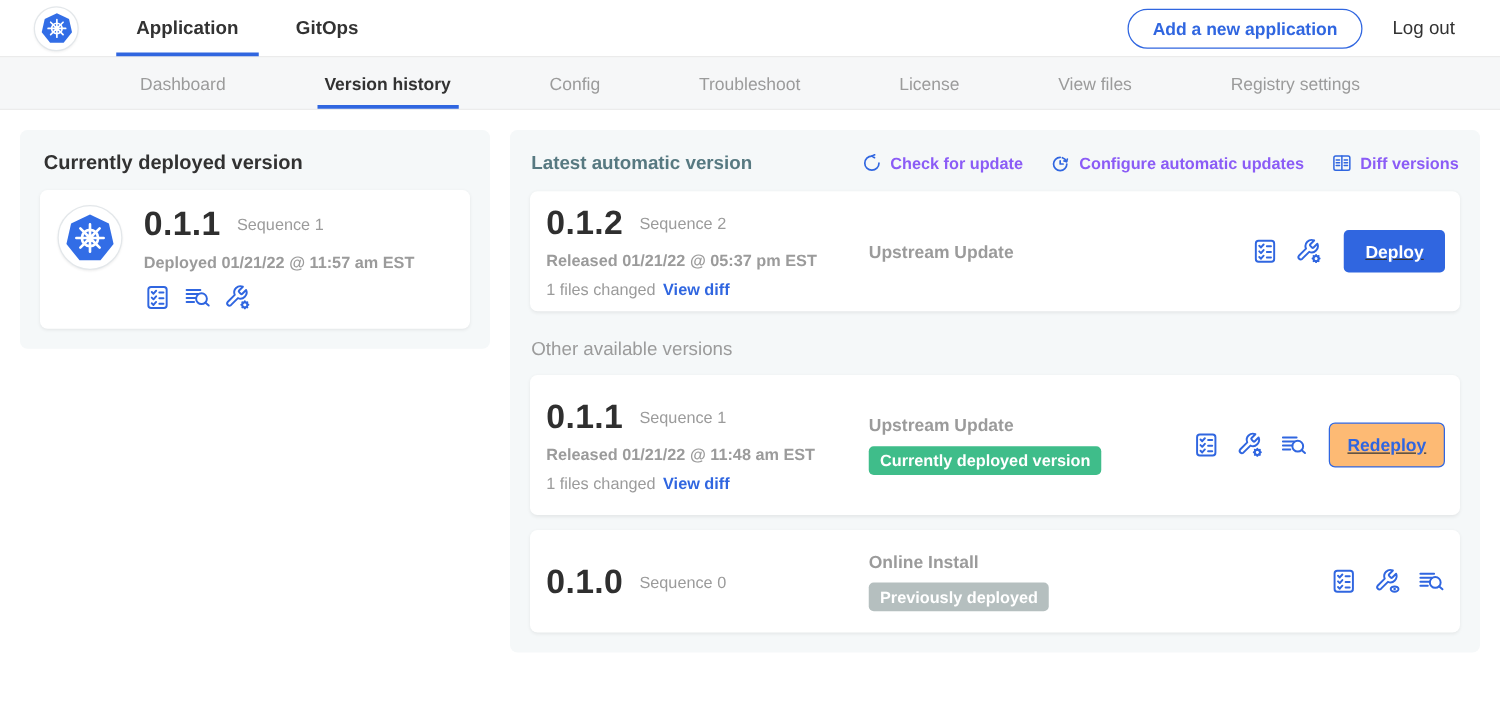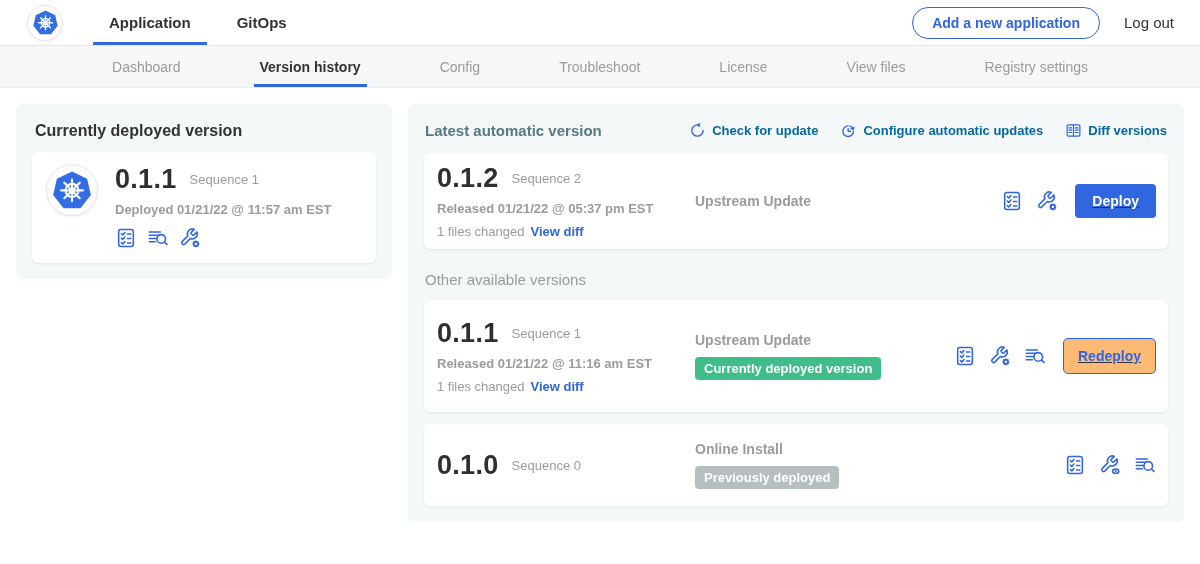--- a/index.html
+++ b/index.html
@@ -1,21 +1,21 @@
 <!DOCTYPE html>
 <html><head>
 <meta charset="utf-8">
 <style>
   * { margin:0; padding:0; box-sizing:border-box; }
   html,body { background:#fff; }
   body { font-family:"Liberation Sans","DejaVu Sans",sans-serif; color:#323232; }
   .page { position:relative; width:1200px; height:564px; background:#fff; overflow:hidden; }
 
   
-  .topbar { height:46px; border-bottom:1px solid #e5e5e5; display:flex; align-items:stretch; padding-left:27px; padding-right:26px; background:#fff; }
+  .topbar { height:46px; border-bottom:1px solid #e5e5e5; display:flex; align-items:stretch; padding-left:27px; padding-right:36px; background:#fff; }
   .brand { align-self:center; width:36px; height:36px; border-radius:50%; background:#fff; border:1px solid #e3e7ea; display:flex; align-items:center; justify-content:center; box-shadow:0 1px 2px rgba(0,0,0,.06); }
   .brand svg { width:27px; height:27px; }
   .top-tabs { display:flex; margin-left:30px; gap:14px; }
   .top-tab { display:flex; align-items:center; padding:3px 16px 0; font-size:15px; font-weight:600; color:#323232; border-bottom:3px solid transparent; cursor:pointer; }
   .top-tab.active { border-bottom-color:#3066e0; }
   .top-right { margin-left:auto; display:flex; align-items:center; gap:24px; }
   .pill-btn { background:#fff; border:1.5px solid #3066e0; color:#3066e0; font-family:inherit; font-size:14px; font-weight:700; padding:7px 19px; border-radius:18px; cursor:pointer; }
   .logout { font-size:15px; font-weight:500; color:#323232; cursor:pointer; }
 
   
@@ -37,21 +37,21 @@
   .vdate { font-size:13px; font-weight:600; color:#9b9b9b; margin-top:7px; }
   .icon-row { display:flex; align-items:center; gap:10px; margin-top:10px; }
   .icn { width:22px; height:22px; color:#3066e0; cursor:pointer; flex:0 0 auto; }
   .icn-sm { width:17px; height:17px; color:#3066e0; flex:0 0 auto; }
 
   
   .history-panel { position:absolute; left:408px; top:16px; width:776px; background:#f5f8f9; border-radius:6px; padding:16px; }
   .panel-head { display:flex; align-items:center; margin:2px 1px 14px 1px; }
   .latest-header { font-size:15px; font-weight:700; color:#577981; }
   .panel-actions { margin-left:auto; display:flex; align-items:center; gap:22px; }
-  .p-action { display:flex; align-items:center; gap:6px; color:#0369a1; font-size:13px; font-weight:600; cursor:pointer; }
+  .p-action { display:flex; align-items:center; gap:6px; color:#8b5cf6; font-size:13px; font-weight:600; cursor:pointer; }
   .other-header { font-size:15px; font-weight:500; color:#9b9b9b; margin:22px 0 12px 1px; }
 
   .vrow { background:#fff; border-radius:6px; box-shadow:0 1px 3px rgba(0,0,0,.07); padding:0 12px 0 13px; display:flex; align-items:center; }
   .vrow.r1 { min-height:96px; }
   .vrow.r2 { min-height:112px; margin-bottom:12px; }
   .vrow.r3 { min-height:82px; }
   .v-left { width:258px; }
   .vfiles { font-size:13px; color:#9b9b9b; margin-top:8px; }
   .view-diff { color:#3066e0; font-weight:700; margin-left:6px; cursor:pointer; }
   .v-mid { flex:1; }
@@ -261,21 +261,21 @@
       </div>
 
       <div class="other-header">Other available versions</div>
 
       <div class="vrow r2">
         <div class="v-left">
           <div class="vnum-line">
             <span class="vnum">0.1.1</span>
             <span class="vseq">Sequence 1</span>
           </div>
-          <div class="vdate">Released 01/21/22 @ 11:16 am EST</div>
+          <div class="vdate">Released 01/21/22 @ 11:48 am EST</div>
           <div class="vfiles">
             <span>1 files changed</span><span class="view-diff">View diff</span>
           </div>
         </div>
         <div class="v-mid">
           <div class="vsource">Upstream Update</div>
           <span class="badge green">Currently deployed version</span>
         </div>
         <div class="v-right">
           <svg class="icn">

